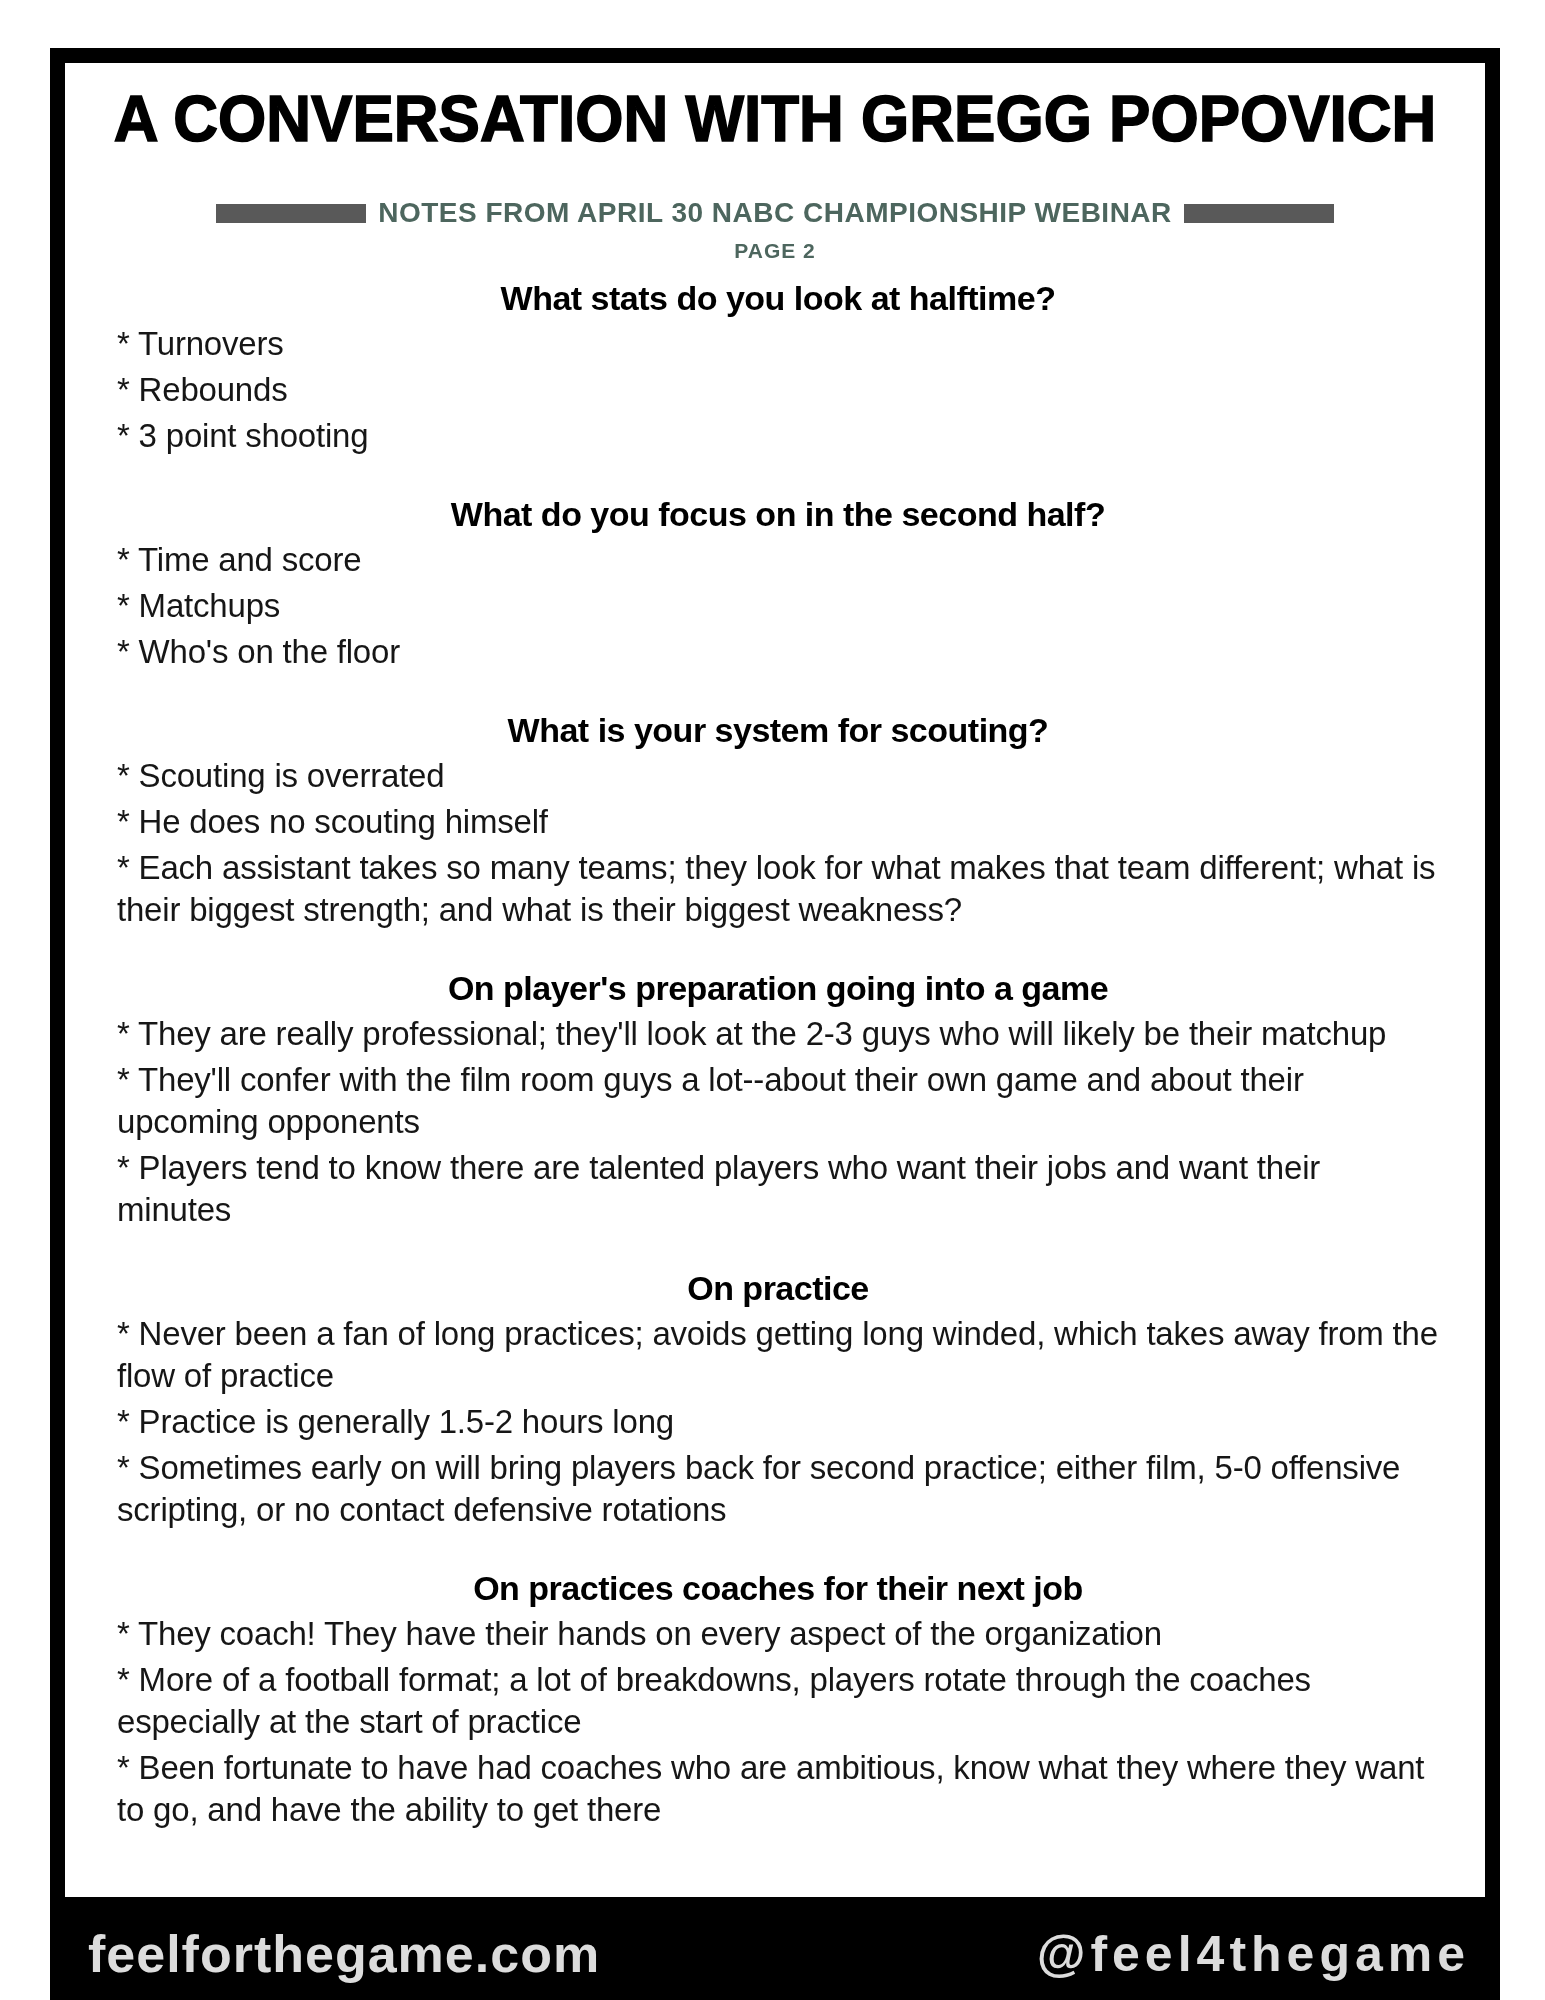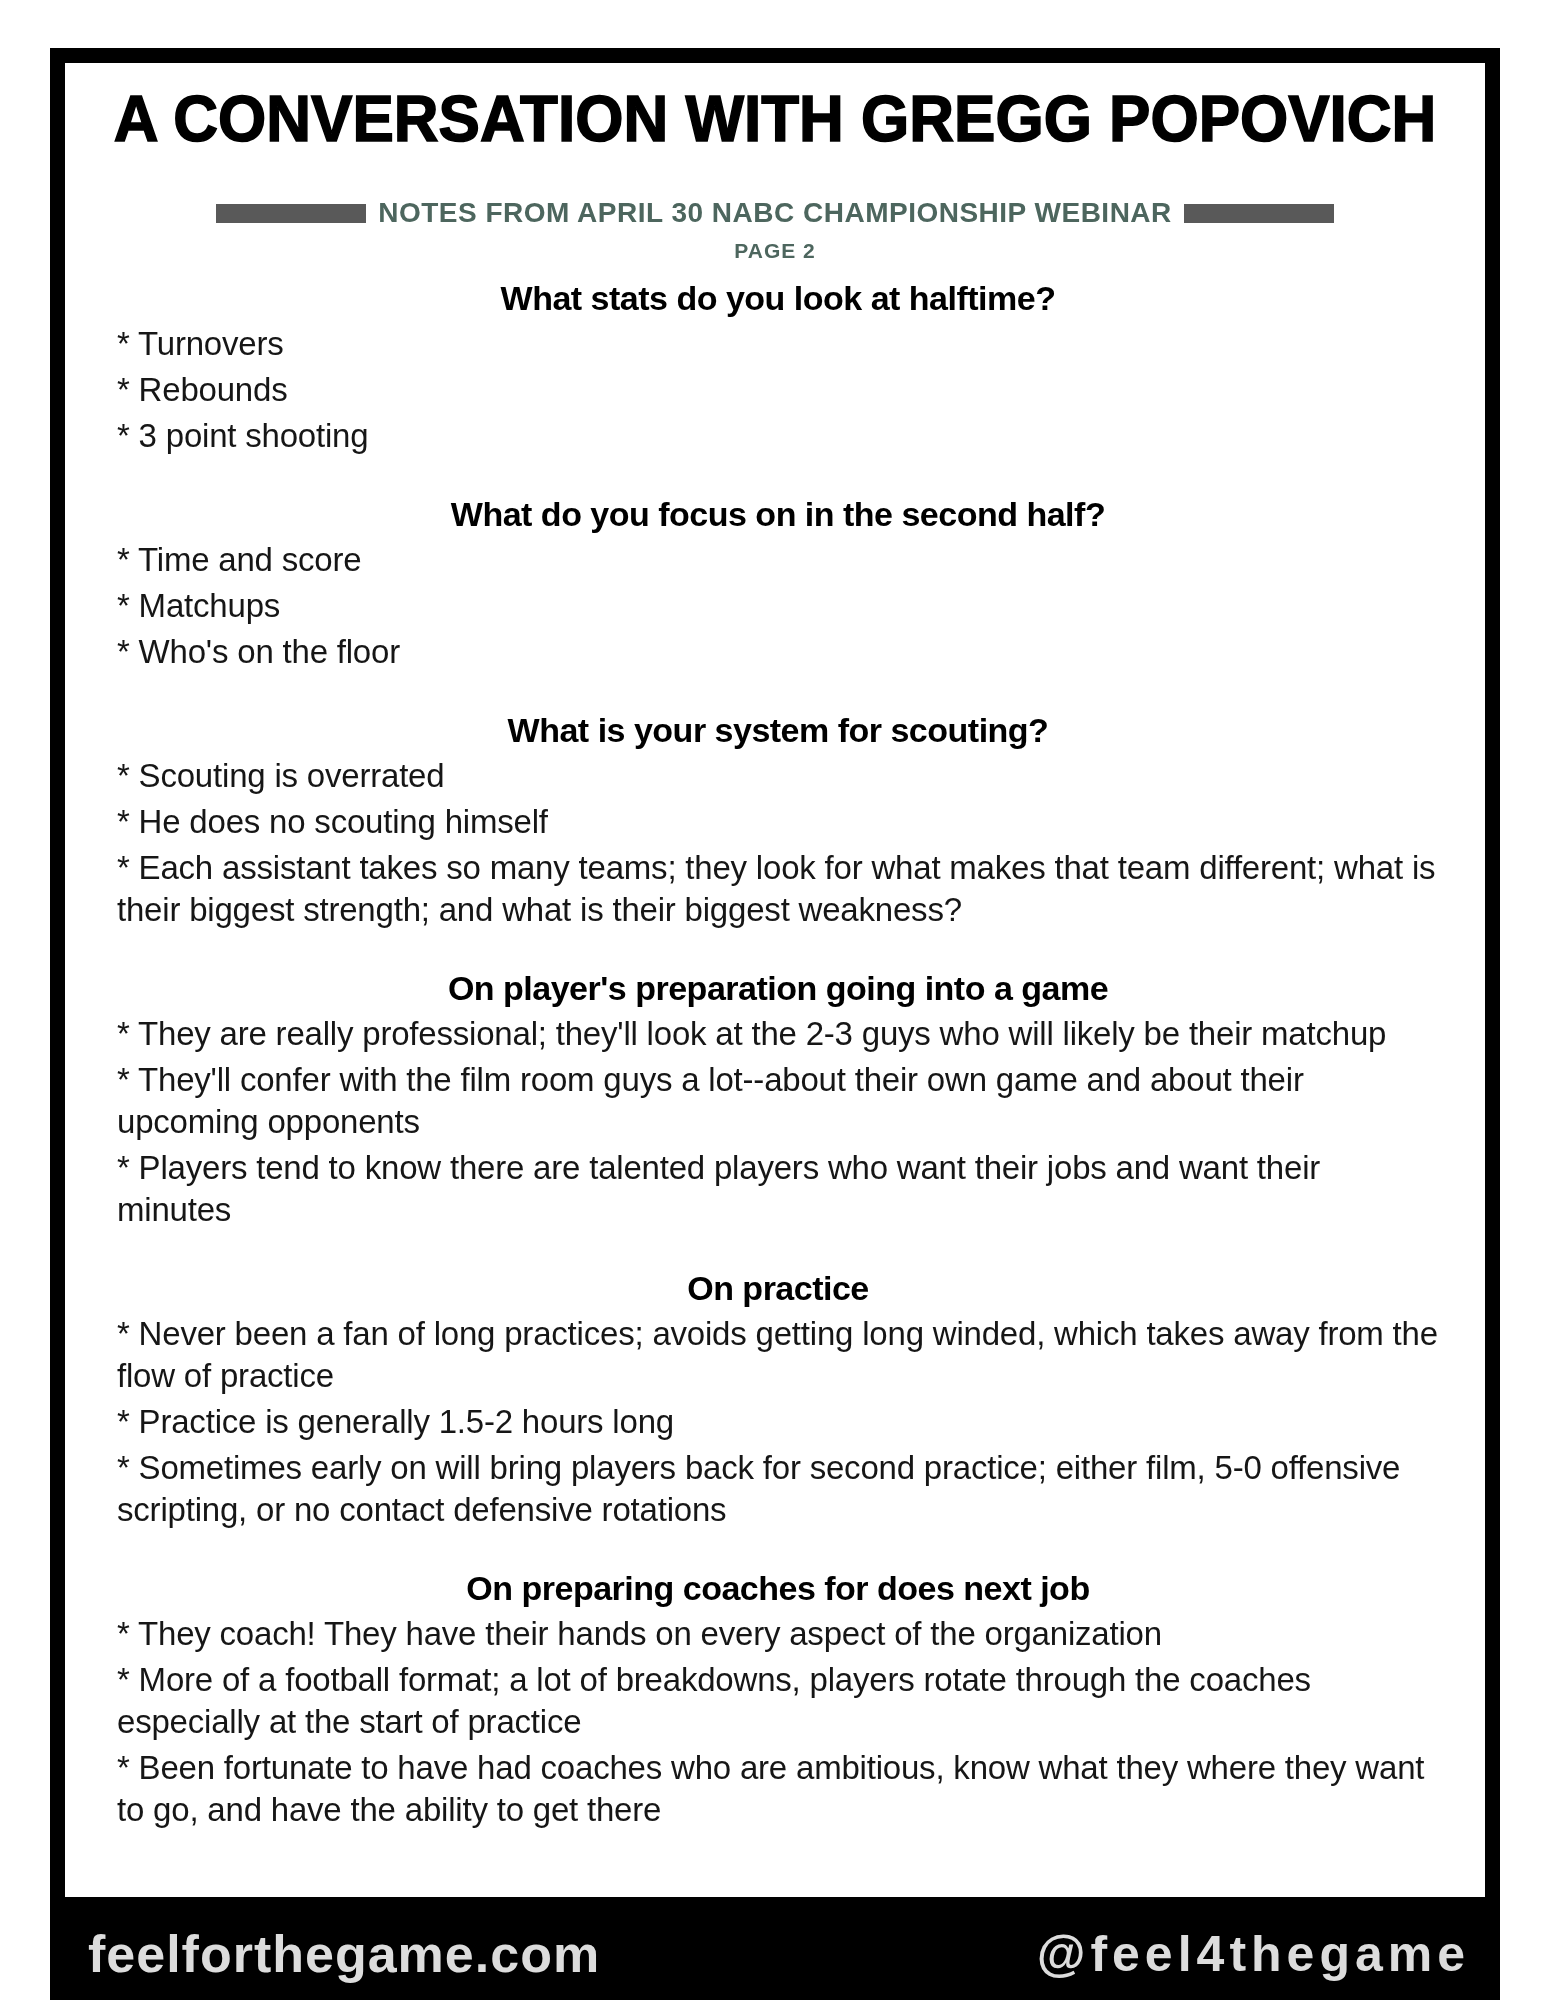--- a/index.html
+++ b/index.html
@@ -138,21 +138,21 @@
         </section>
 
         <section>
           <h2>On practice</h2>
           <p>* Never been a fan of long practices; avoids getting long winded, which takes away from the flow of practice</p>
           <p>* Practice is generally 1.5-2 hours long</p>
           <p>* Sometimes early on will bring players back for second practice; either film, 5-0 offensive scripting, or no contact defensive rotations</p>
         </section>
 
         <section>
-          <h2>On preparing coaches for does next job</h2>
+          <h2>On practices coaches for their next job</h2>
           <p>* They coach!  They have their hands on every aspect of the organization</p>
           <p>* More of a football format; a lot of breakdowns, players rotate through the coaches especially at the start of practice</p>
           <p>* Been fortunate to have had coaches who are ambitious, know what they where they want to go, and have the ability to get there</p>
         </section>
 
       </div>
     </div>
 
     <div class="footer">
       <span class="site">feelforthegame.com</span>

